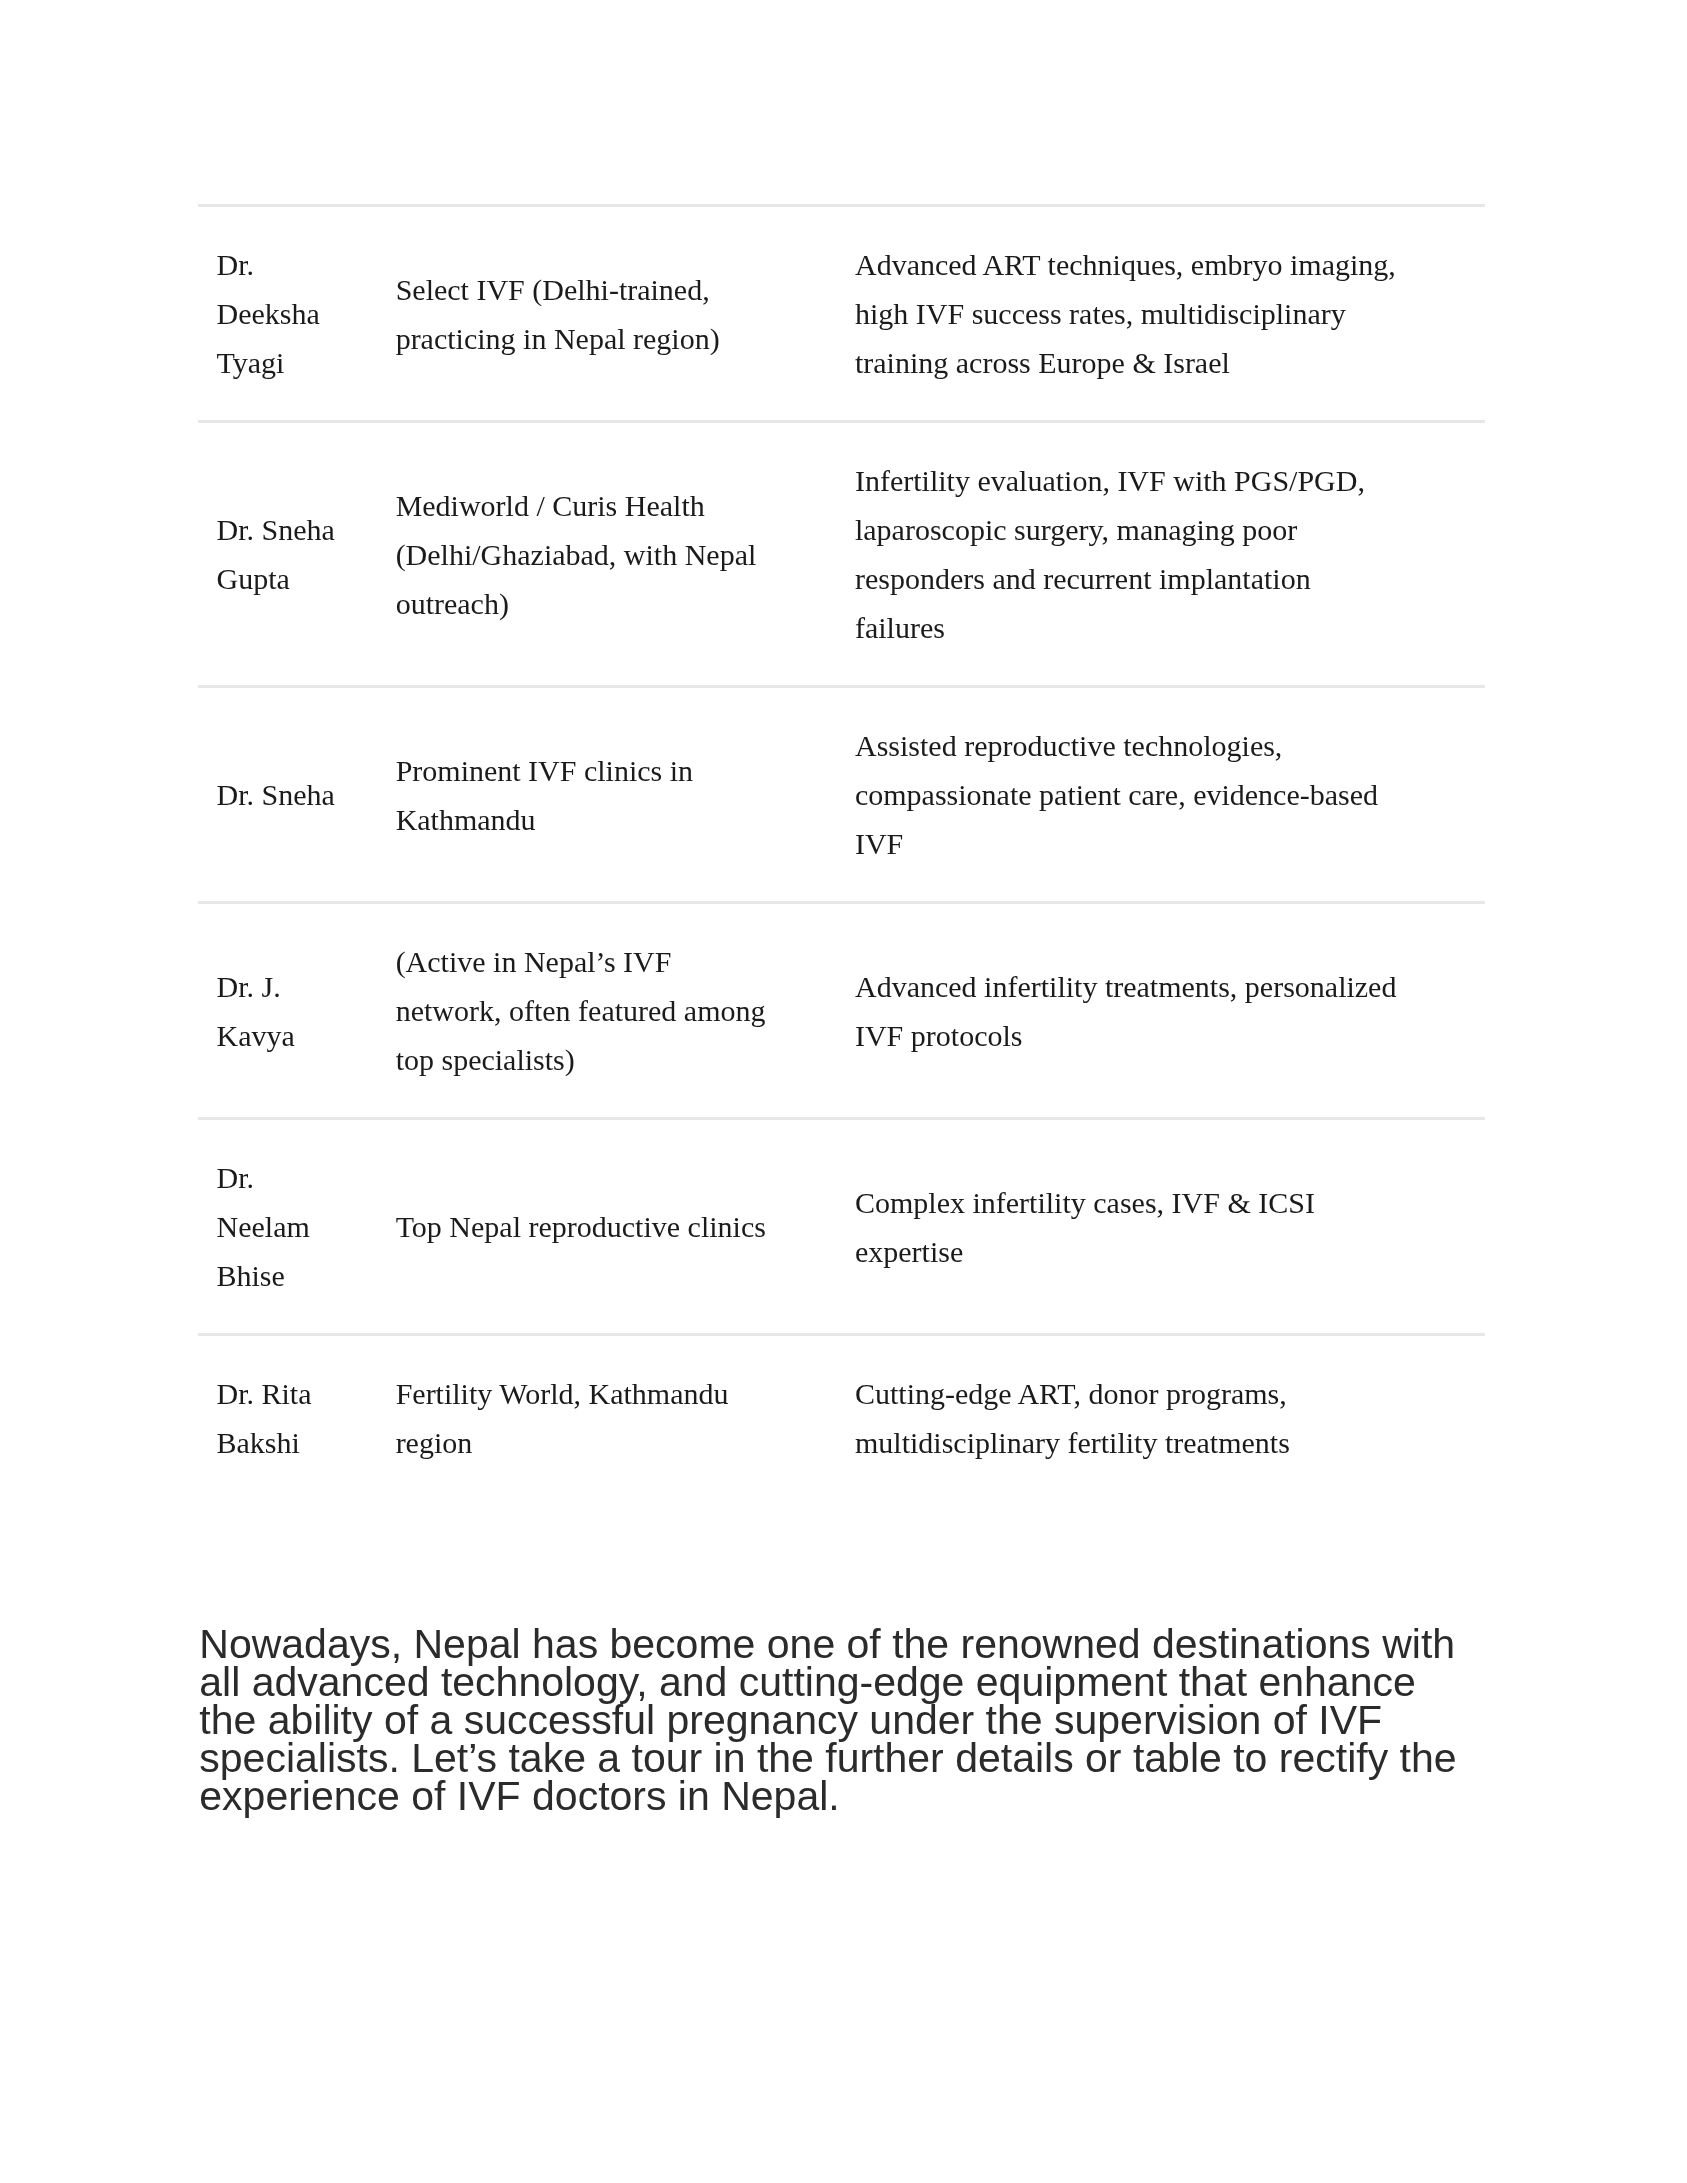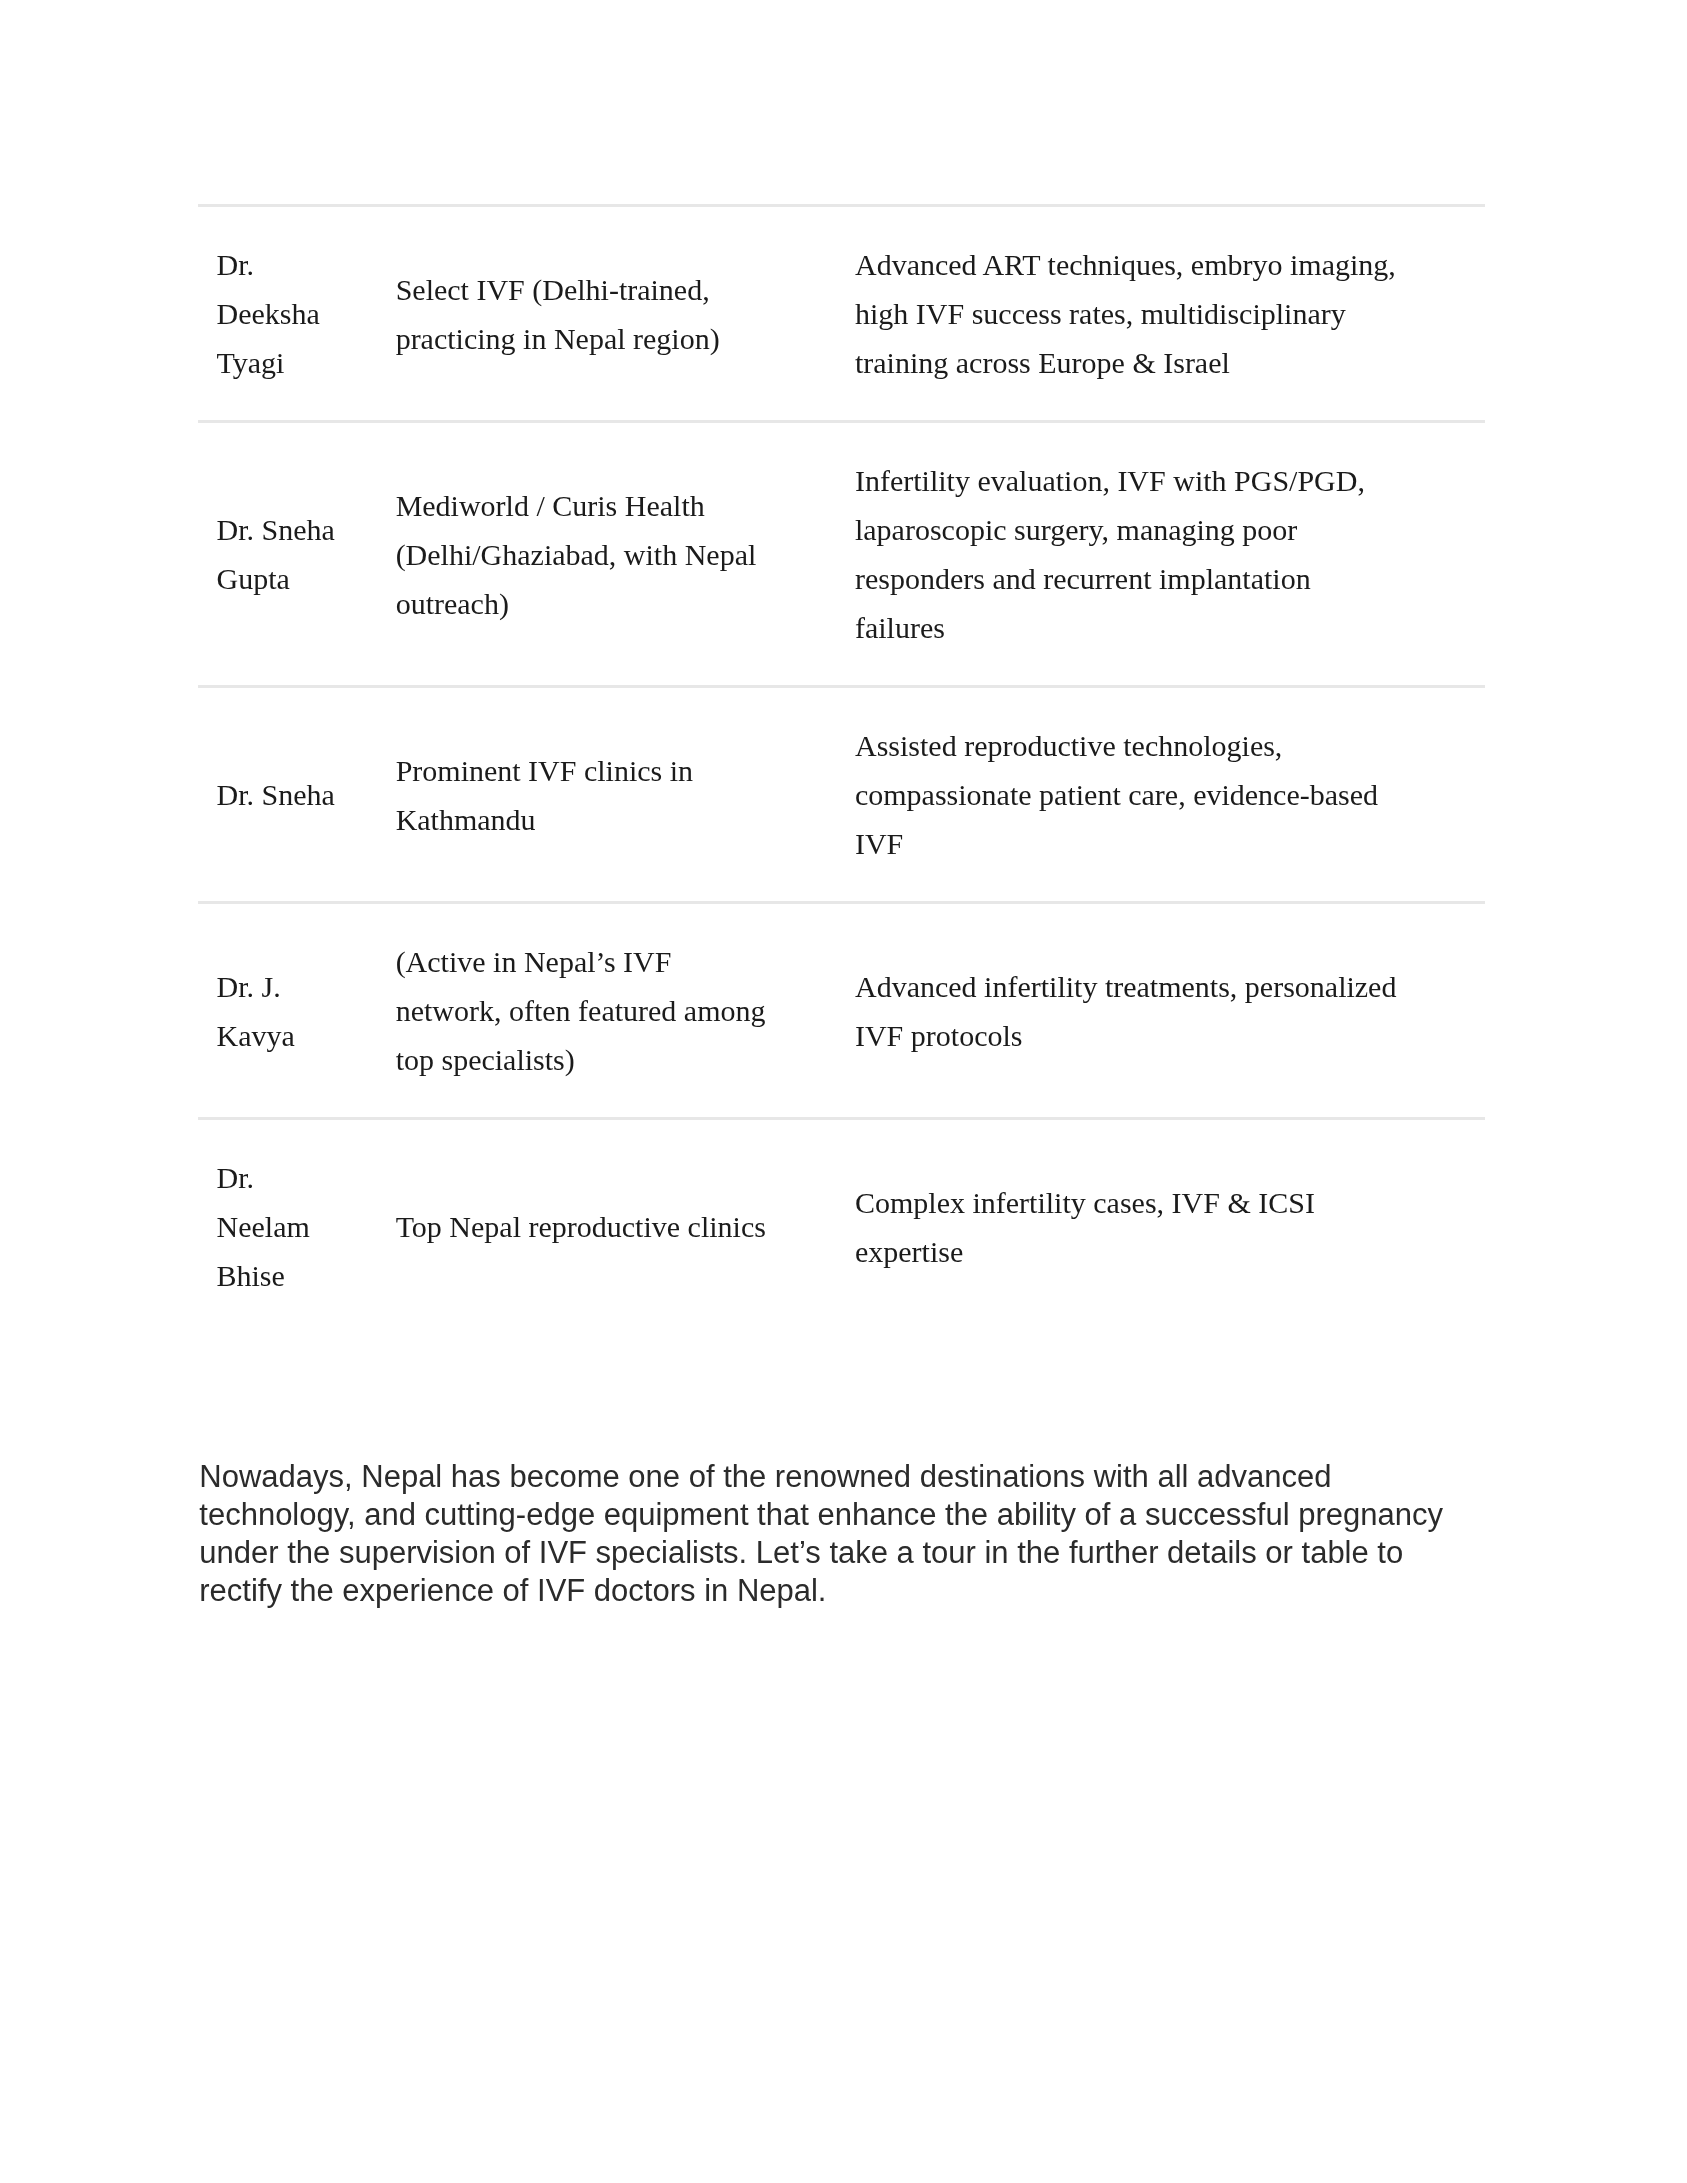--- a/index.html
+++ b/index.html
@@ -38,21 +38,21 @@
     overflow: hidden;
   }
   .col-doctor { width: 179px; }
   .col-clinic { width: 459px; }
   .col-specialty { width: 648px; }
 
   .outro {
     margin: 125px 0 0 1.3px;
     width: 1265px;
     font-family: "Liberation Sans", "DejaVu Sans", sans-serif;
-    font-size: 31px;
+    font-size: 41px;
     line-height: 38px;
     color: #2b2b2b;
   }
 </style>
 </head>
 <body>
 
 <div class="content">
 
   <table class="doctors">
@@ -101,19 +101,27 @@
 IVF protocols</td>
       </tr>
       <tr>
         <td>Dr.
 Neelam
 Bhise</td>
         <td>Top Nepal reproductive clinics</td>
         <td>Complex infertility cases, IVF &amp; ICSI
 expertise</td>
       </tr>
+      <tr>
+        <td>Dr. Rita
+Bakshi</td>
+        <td>Fertility World, Kathmandu
+region</td>
+        <td>Cutting-edge ART, donor programs,
+multidisciplinary fertility treatments</td>
+      </tr>
     </tbody>
   </table>
 
   <p class="outro">Nowadays, Nepal has become one of the renowned destinations with all advanced technology, and cutting-edge equipment that enhance the ability of a successful pregnancy under the supervision of IVF specialists. Let’s take a tour in the further details or table to rectify the experience of IVF doctors in Nepal.</p>
 
 </div>
 
 
 </body></html>

